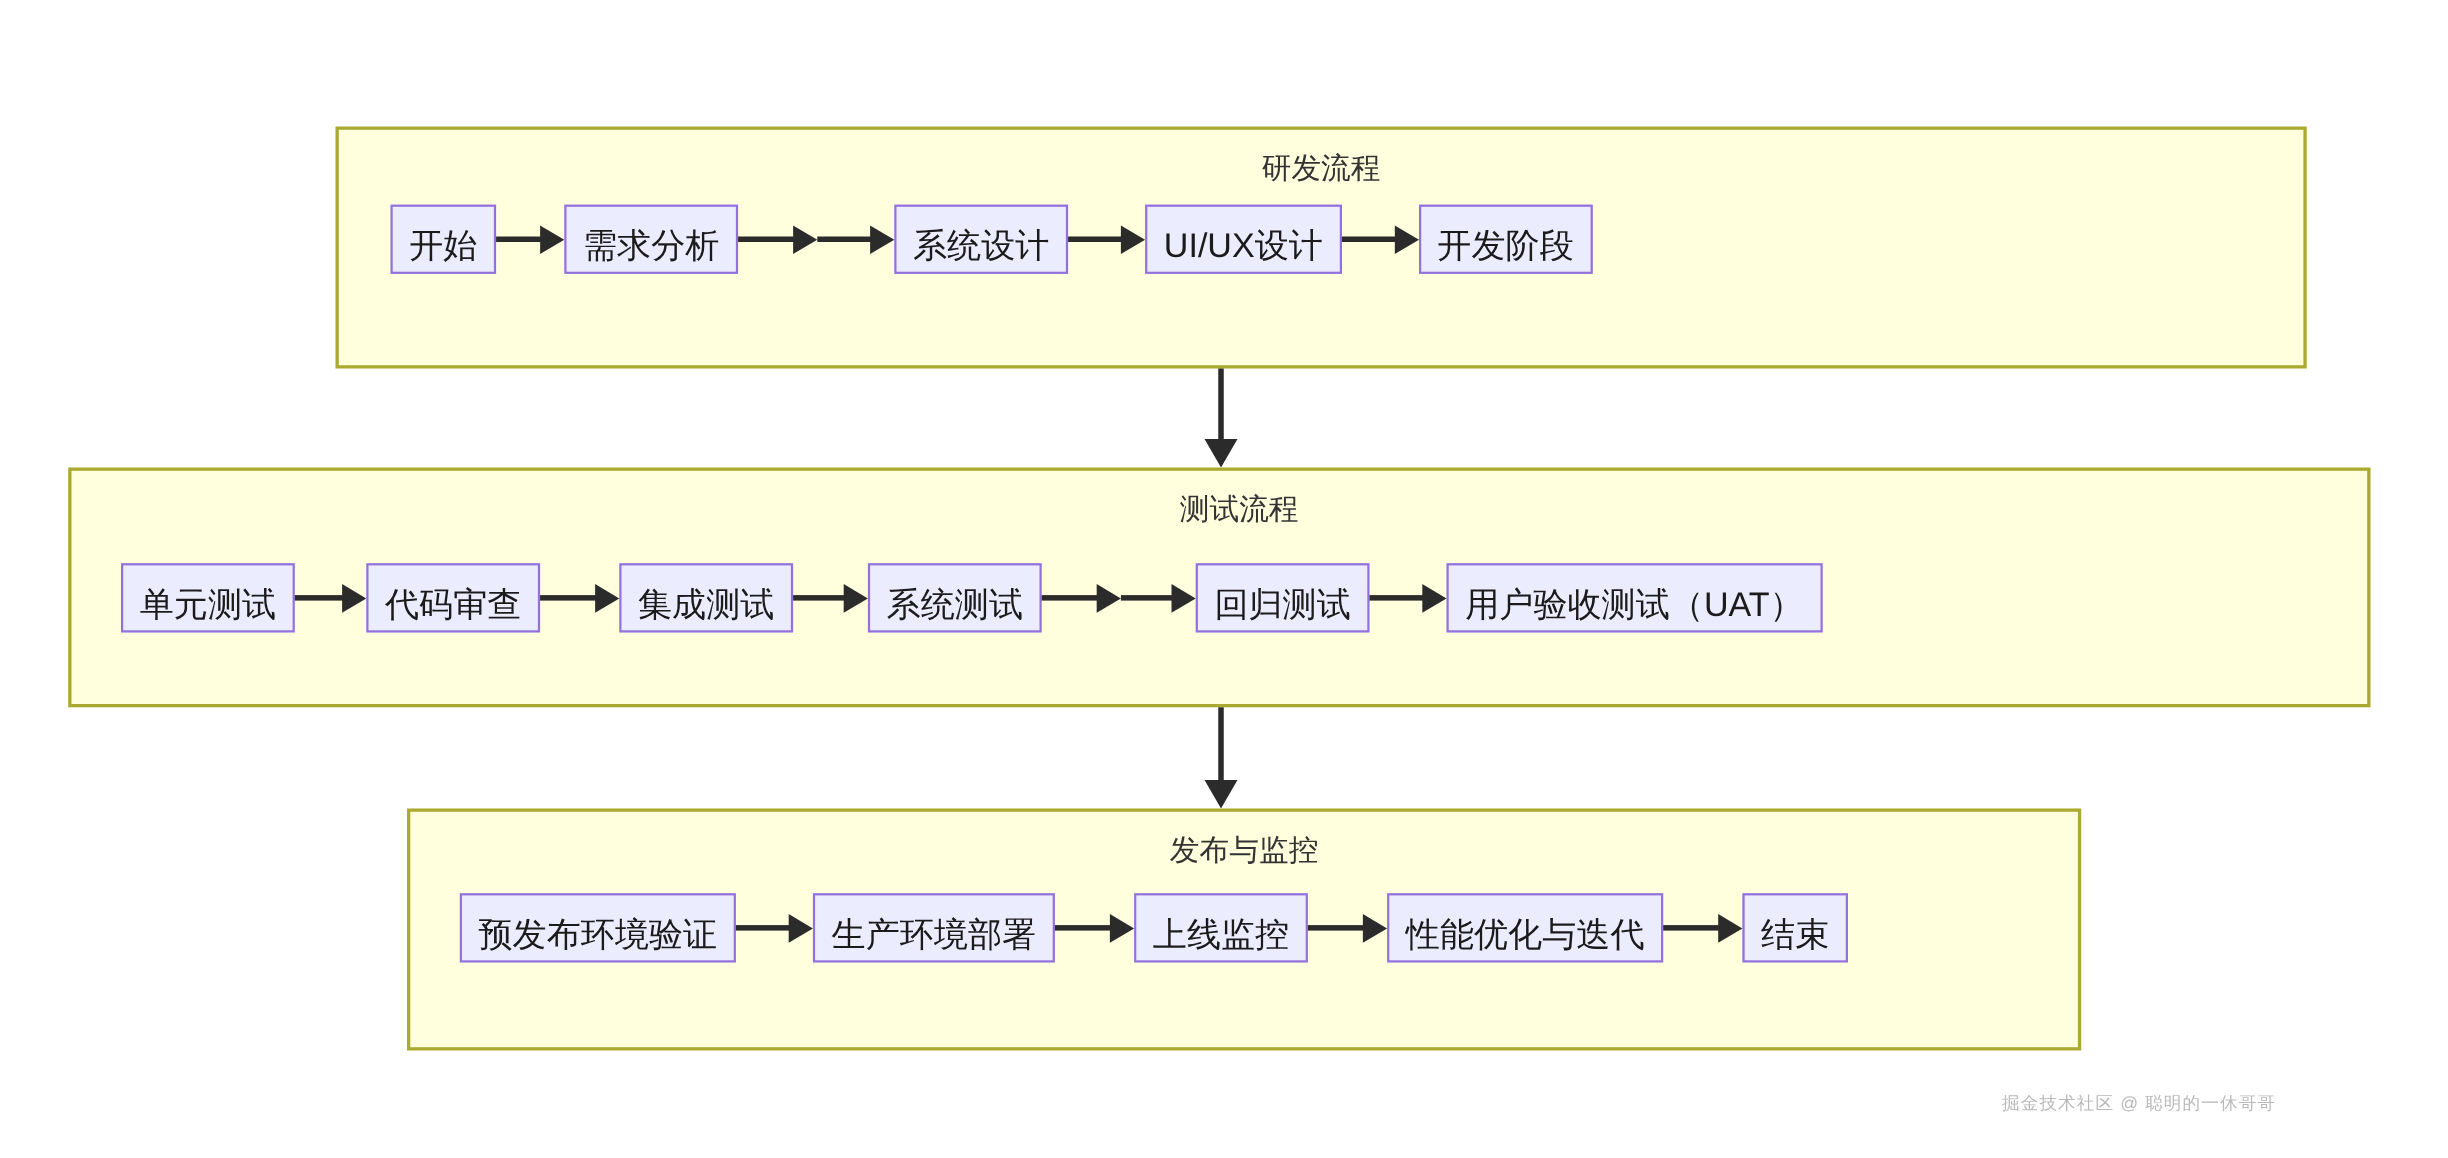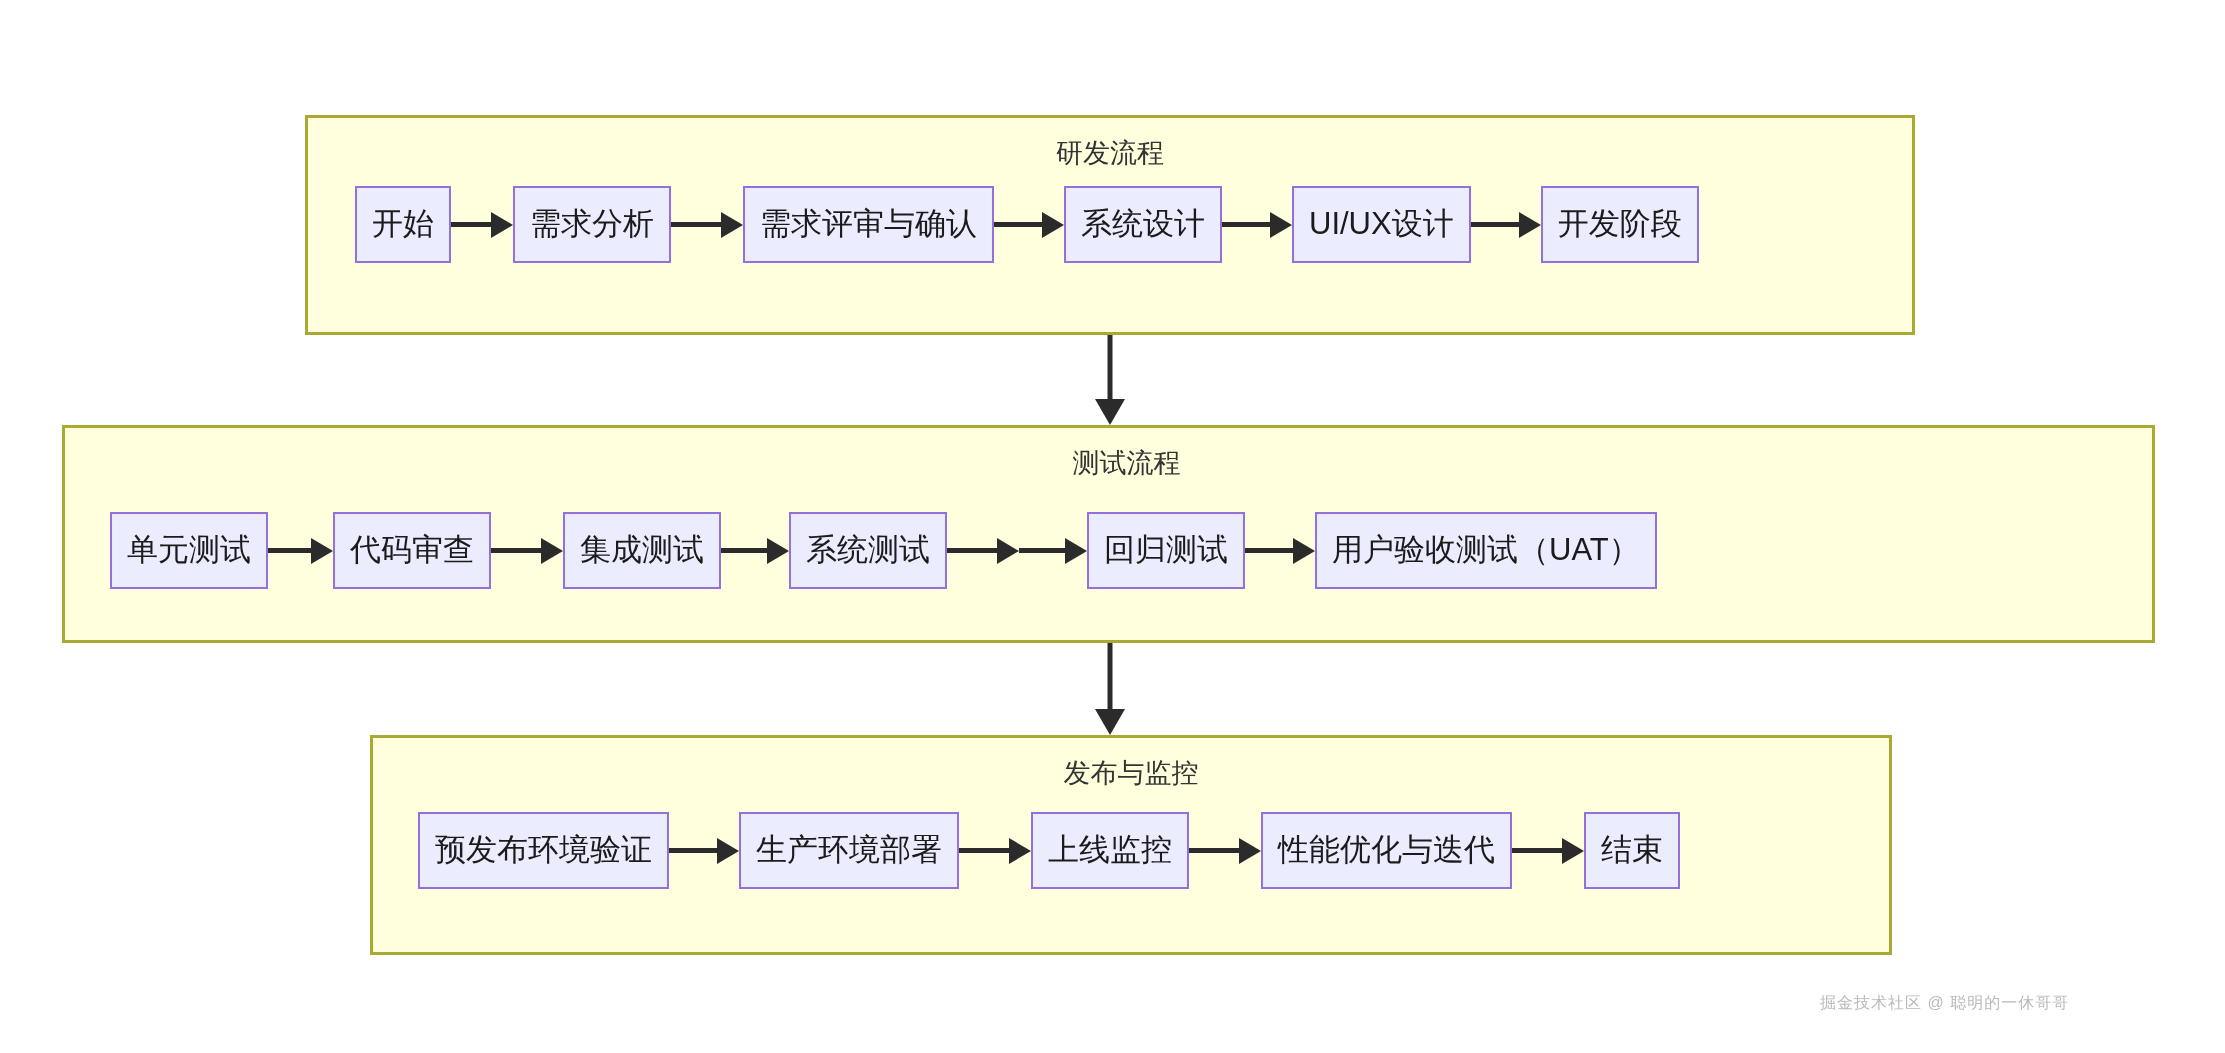--- a/index.html
+++ b/index.html
@@ -50,21 +50,21 @@
     white-space: nowrap;
   }
 
   .node {
     background: #ececff;
     border: 2px solid #9370db;
     box-sizing: border-box;
     color: #1b1b1b;
     font-size: 31px;
     line-height: 1;
-    padding: 20px 15px 22px 15px;
+    padding: 20px 15px 8px 15px;
     text-align: center;
     white-space: nowrap;
     font-family: "Liberation Sans", "DejaVu Sans", sans-serif;
   }
 
   
   .h-arrow {
     position: relative;
     height: 7px;
     display: flex;
@@ -118,36 +118,35 @@
     white-space: nowrap;
     letter-spacing: 1px;
     font-family: "Liberation Sans", "DejaVu Sans", sans-serif;
   }
 </style>
 </head>
 <body>
 
 <div id="canvas">
 
-  <div class="subgraph" id="sg1" style="left:305px; top:115px; width:1610px; height:220px;">
+  <div class="subgraph" id="sg1" style="left:305px; top:115px; width:1792px; height:220px;">
     <div class="subgraph-title" style="top:22px;">研发流程</div>
   </div>
 
   <div class="node-row" id="row1" style="left:355px; top:186px;">
     <div class="node">开始</div>
     <div class="h-arrow" style="width:62px;">
       <div class="shaft"></div>
       <div class="head"></div>
     </div>
     <div class="node">需求分析</div>
     <div class="h-arrow" style="width:72px;">
       <div class="shaft"></div>
       <div class="head"></div>
     </div>
-    <div class="node">需求评审与确认</div>
     <div class="h-arrow" style="width:70px;">
       <div class="shaft"></div>
       <div class="head"></div>
     </div>
     <div class="node">系统设计</div>
     <div class="h-arrow" style="width:70px;">
       <div class="shaft"></div>
       <div class="head"></div>
     </div>
     <div class="node">UI/UX设计</div>

